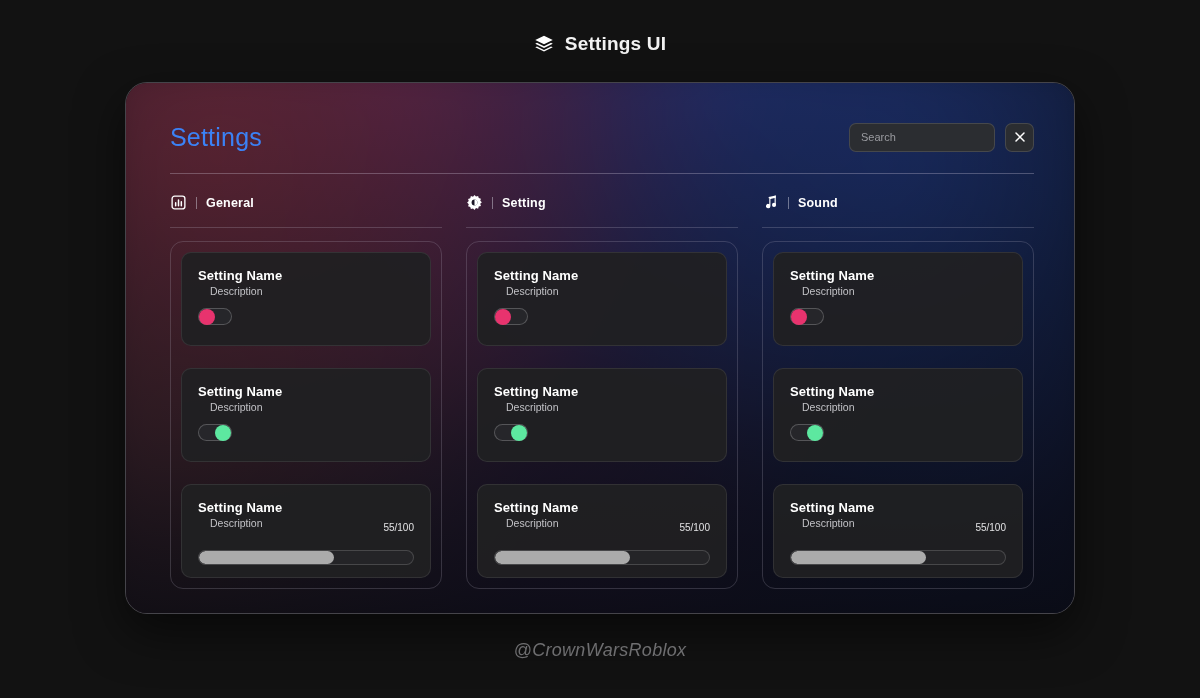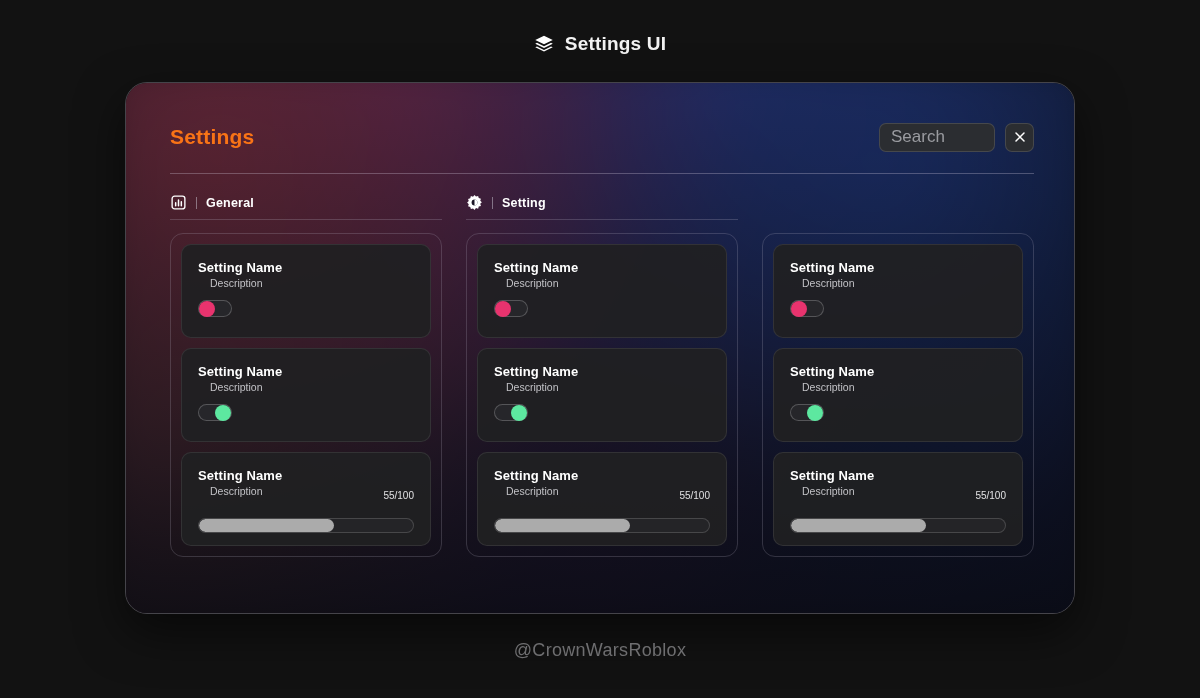--- a/index.html
+++ b/index.html
@@ -74,35 +74,35 @@
   }
 
   
   .panel-header {
     display: flex;
     align-items: center;
     justify-content: space-between;
     height: 36px;
   }
   .panel-heading {
-    color: #f97316;
-    font-size: 21px;
-    font-weight: bold;
+    color: #3b82f6;
+    font-size: 25px;
+    font-weight: normal;
     letter-spacing: .2px;
   }
   .header-actions { display: flex; align-items: center; gap: 10px; }
   .search-input {
-    width: 116px;
+    width: 146px;
     height: 29px;
     border-radius: 7px;
     background: #2b2d31;
     border: 1px solid rgba(255,255,255,.13);
     color: #e6e6e6;
     font-family: "Liberation Sans", sans-serif;
-    font-size: 17px;
+    font-size: 11px;
     padding: 0 11px;
     outline: none;
   }
   .search-input::placeholder { color: #9a9ba0; }
   .close-btn {
     width: 29px; height: 29px;
     border-radius: 7px;
     background: #2b2d31;
     border: 1px solid rgba(255,255,255,.13);
     display: flex; align-items: center; justify-content: center;
@@ -120,21 +120,21 @@
   .tabs-row {
     display: grid;
     grid-template-columns: repeat(3, 1fr);
     gap: 24px;
     margin-top: 20px;
   }
   .tab {
     display: flex;
     align-items: center;
     gap: 9px;
-    padding-bottom: 8px;
+    padding-bottom: 16px;
     border-bottom: 1px solid rgba(200,194,214,.22);
     cursor: pointer;
   }
   .tab-icon { width: 17px; height: 17px; display: block; flex: none; }
   .tab-sep {
     width: 1px; height: 12px;
     background: rgba(220,220,230,.45);
   }
   .tab-label {
     color: #ffffff;
@@ -149,21 +149,21 @@
     grid-template-columns: repeat(3, 1fr);
     gap: 24px;
     margin-top: 13px;
   }
   .column {
     border: 1px solid rgba(188,182,202,.22);
     border-radius: 13px;
     padding: 10px;
     display: flex;
     flex-direction: column;
-    gap: 10px;
+    gap: 22px;
   }
 
   
   .card {
     background: rgba(32,32,34,.94);
     border: 1px solid rgba(255,255,255,.085);
     border-radius: 10px;
     padding: 15px 16px 14px 16px;
     height: 94px;
     position: relative;
@@ -229,20 +229,21 @@
 
   
   .watermark {
     position: absolute;
     left: 0; right: 0;
     top: 640px;
     text-align: center;
     color: #6e6e70;
     font-size: 18px;
     letter-spacing: .3px;
+    font-style: italic;
   }
 </style>
 </head>
 <body>
 
 <div class="page-title-bar">
   <span>
     <svg class="layers-icon" viewBox="0 0 24 24" fill="#ffffff">
       <path d="M12 2 1.5 7.2 12 12.4l10.5-5.2L12 2z"></path>
       <path d="M12 14.8 3.6 10.6 1.5 11.6 12 16.8l10.5-5.2-2.1-1L12 14.8z"></path>
@@ -292,20 +293,31 @@
             <svg class="tab-icon" viewBox="0 0 24 24" fill="#ffffff">
               <path d="M12 1.4l2.1 2.3 3-1 .9 3.1 3.1.9-1 3 2.3 2.1-2.3 2.1 1 3-3.1.9-.9 3.1-3-1L12 22.6l-2.1-2.3-3 1-.9-3.1-3.1-.9 1-3L1.6 12l2.3-2.1-1-3 3.1-.9.9-3.1 3 1L12 1.4z"></path>
               <circle cx="12" cy="12" r="4.1" fill="#1b1526"></circle>
               <path d="M12 7.9a4.1 4.1 0 0 1 0 8.2z" fill="#ffffff"></path>
             </svg>
           </span>
           <span class="tab-sep"></span>
           <span class="tab-label">Setting</span>
         </div>
 
+        <div class="tab">
+          <span>
+            <svg class="tab-icon" viewBox="0 0 24 24" fill="#ffffff">
+              <path d="M9.4 4.4 19.4 2.2v3.1L11.9 7v10a3.1 3.1 0 1 1-1.6-2.7V5.9l-.9.2z"></path>
+              <circle cx="17" cy="15.4" r="2.9"></circle>
+              <path d="M19.4 2.2v13.2h-1.6V2.55z"></path>
+            </svg>
+          </span>
+          <span class="tab-sep"></span>
+          <span class="tab-label">Sound</span>
+        </div>
       </div>
 
       <div class="columns">
 
         <div class="column">
 
           <div class="card">
             <div class="card-title">Setting Name</div>
             <div class="card-desc">Description</div>
             <div class="toggle off">

